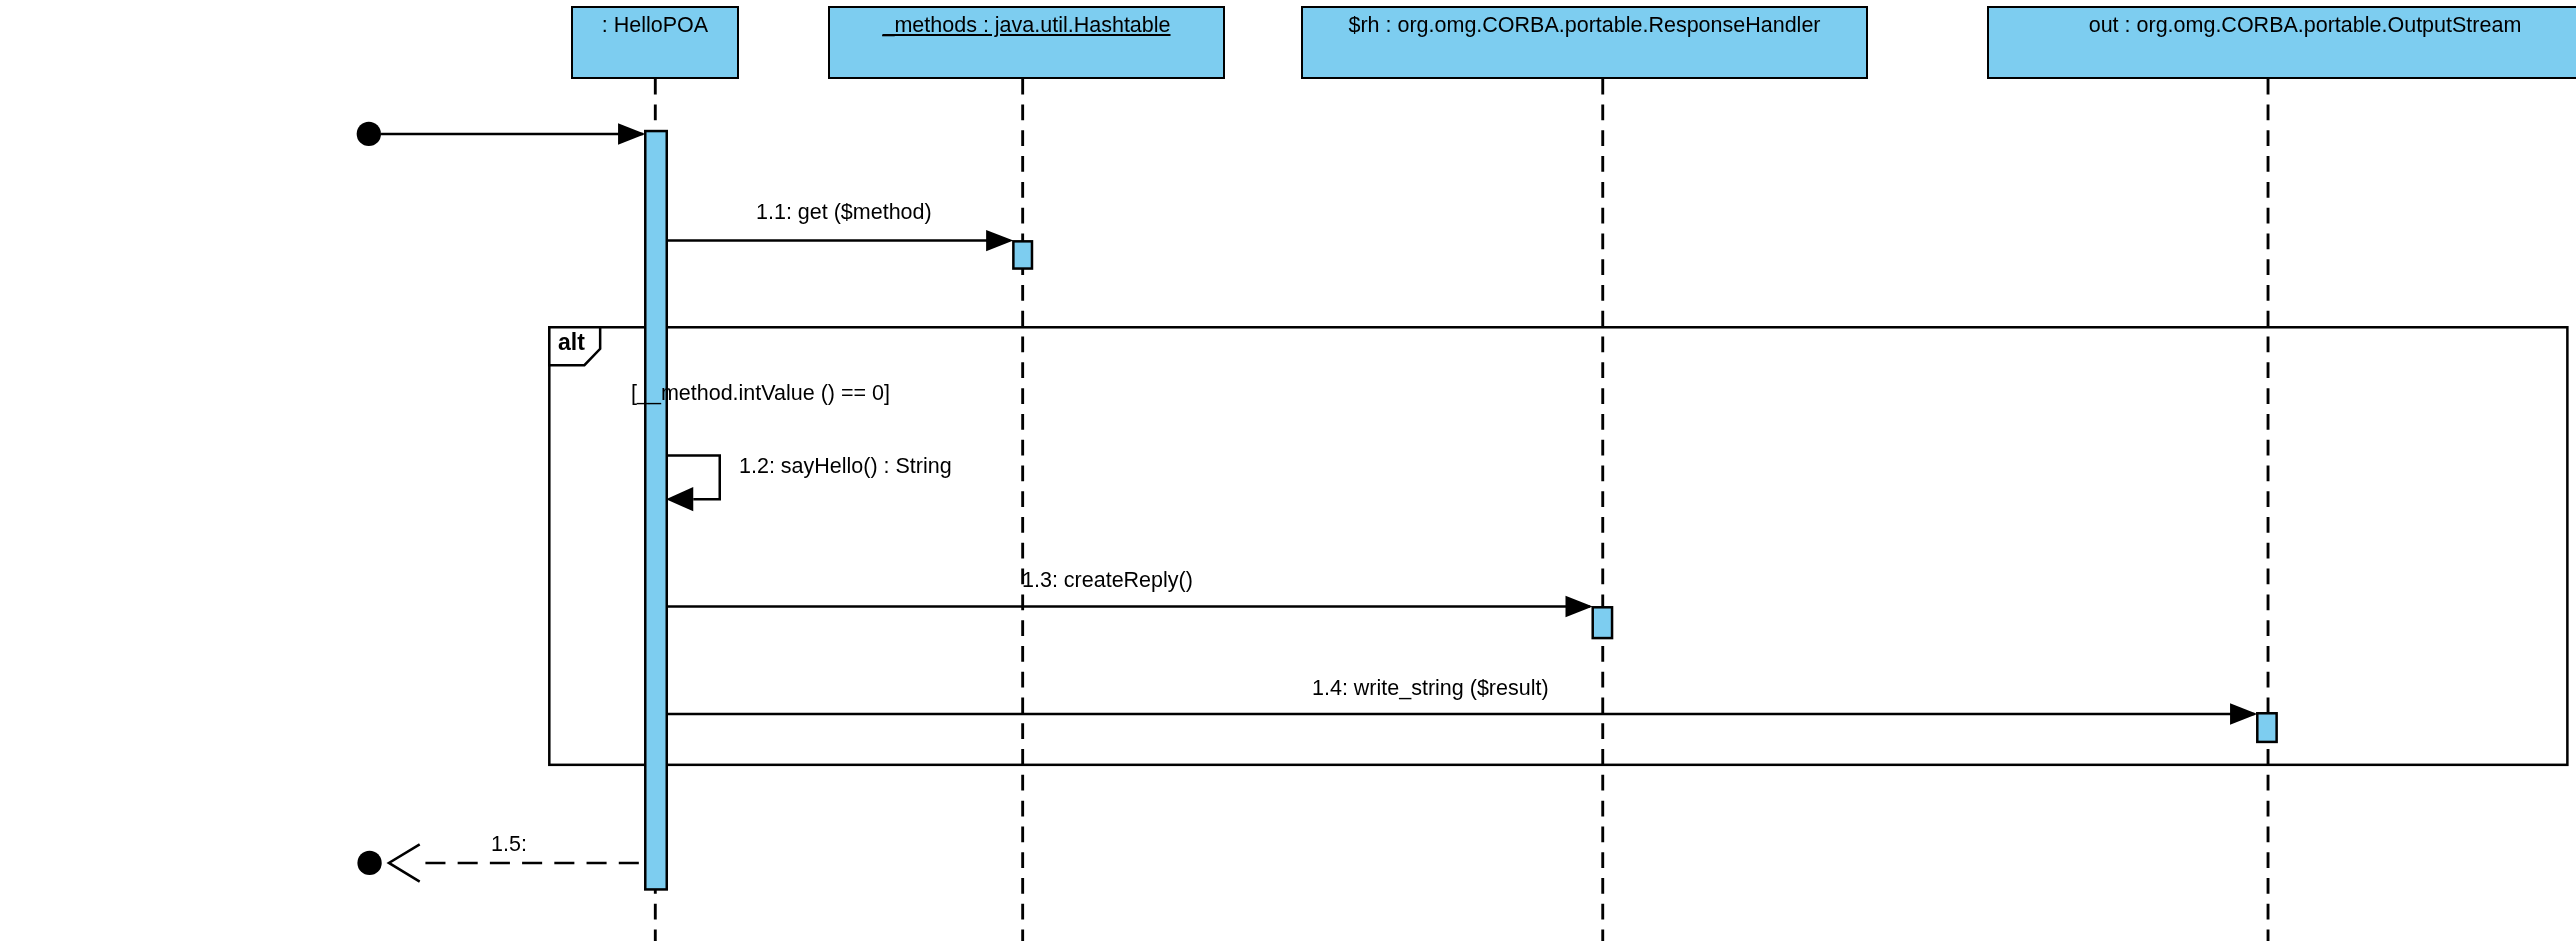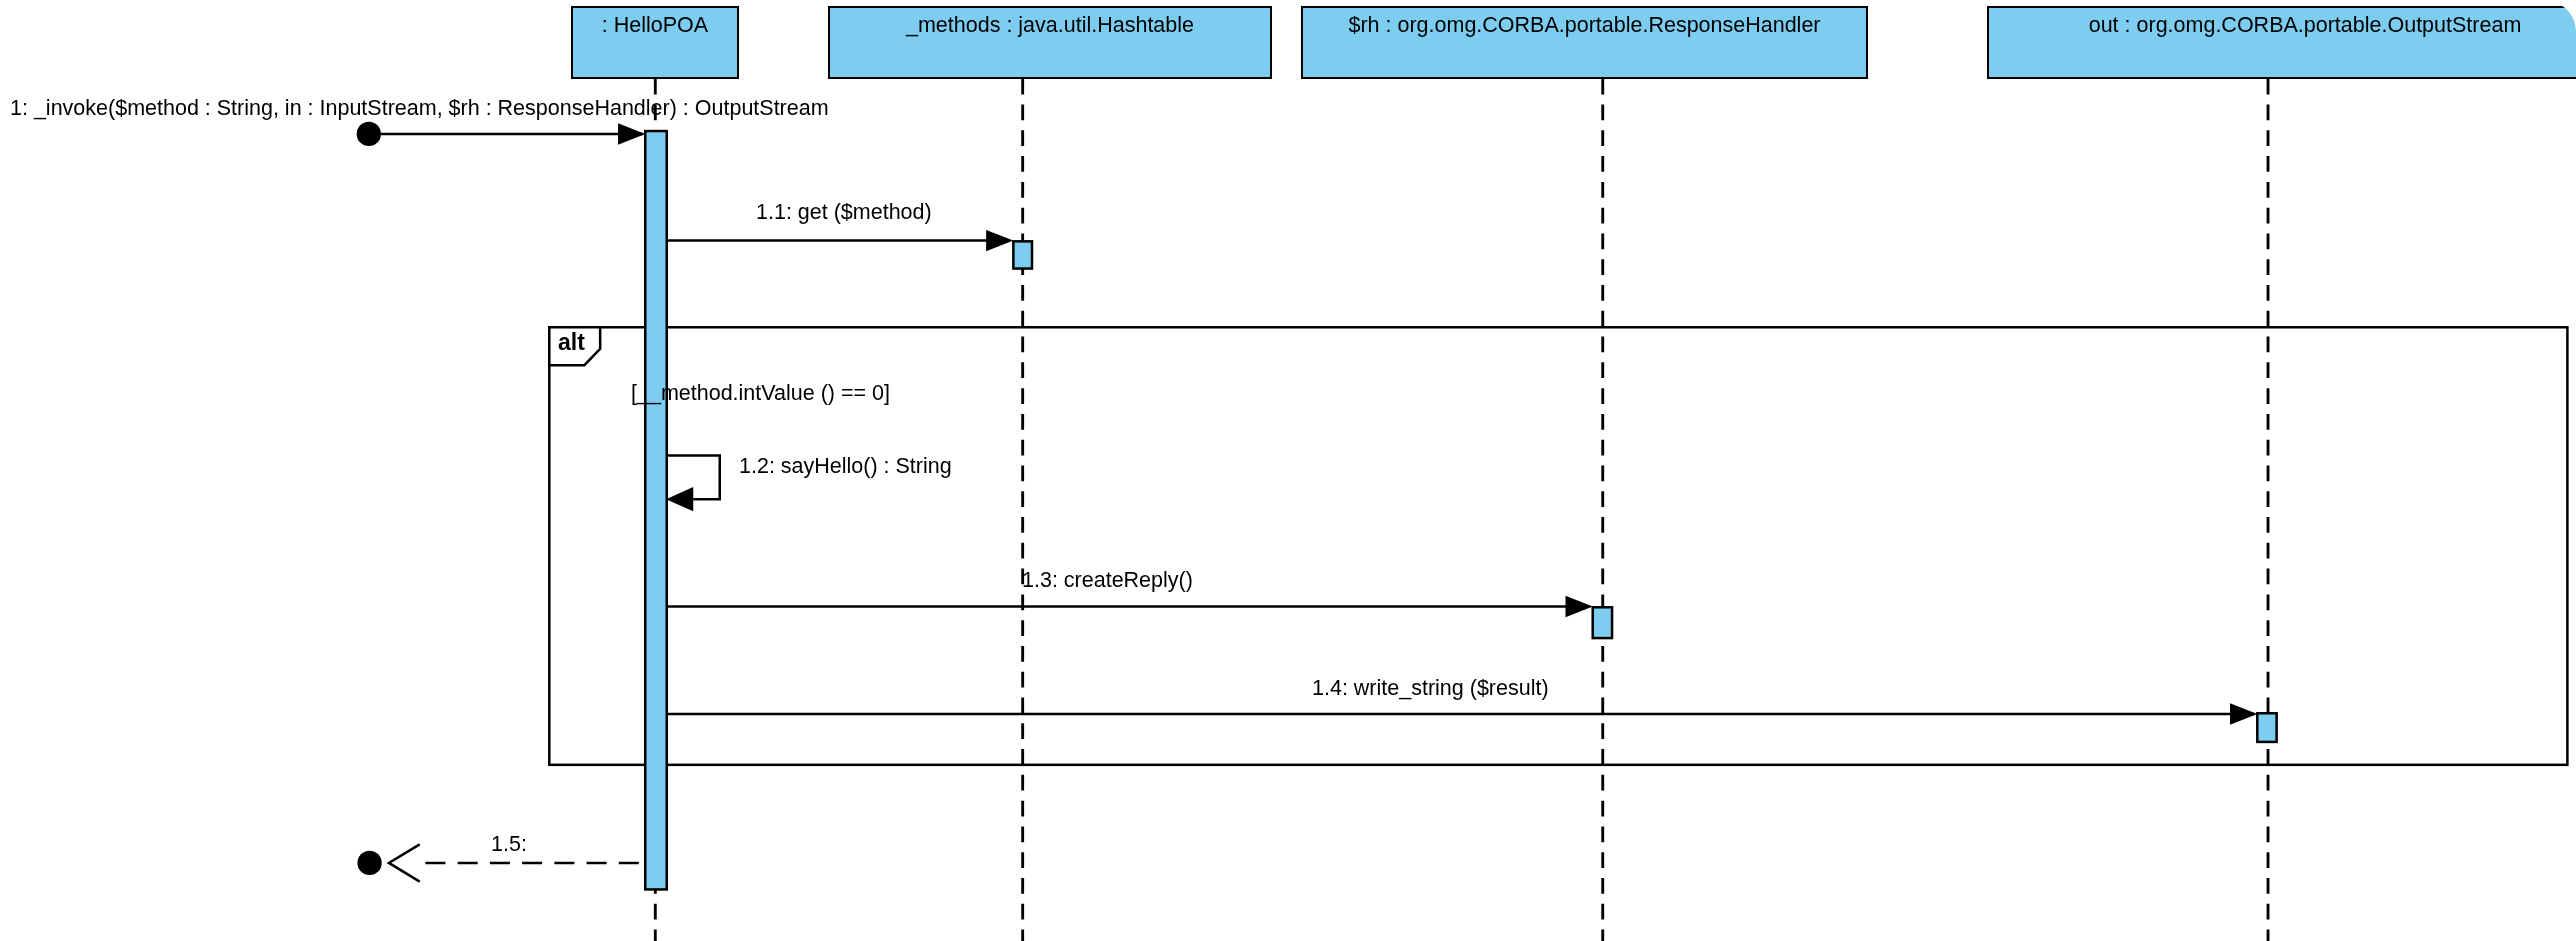--- a/index.html
+++ b/index.html
@@ -5,21 +5,20 @@
   :root { --accent: #7dcdf0; --ink: #000000; --paper: #ffffff; }
   * { box-sizing: border-box; }
   html, body { margin: 0; padding: 0; background: var(--paper); }
   body { font-family: "Liberation Sans", "DejaVu Sans", sans-serif; color: var(--ink); }
   .canvas {
     position: relative;
     width: 2576px;
     height: 941px;
     background: var(--paper);
     overflow: hidden;
-    border-radius: 32px;
   }
   .layer { position: absolute; left: 0; top: 0; }
   .obj-box {
     position: absolute;
     top: 5.7px;
     height: 73px;
     background: var(--accent);
     border: 2.9px solid var(--ink);
     display: flex;
     justify-content: center;
@@ -83,34 +82,33 @@
     <polygon points="3152,997 3114,982 3114,1012" class="fill"></polygon>
 
     <line x1="594" y1="1205" x2="901" y2="1205" class="stroke" stroke-width="3.5" stroke-dasharray="28 17"></line>
     <polyline points="586,1179 543,1205 586,1231" class="stroke" stroke-width="3.5"></polyline>
     <circle cx="516" cy="1205" r="17" class="fill"></circle>
   </svg>
 
   <div class="obj-box" style="left:571px;  width:168px;">
     <span>: HelloPOA</span>
   </div>
-  <div class="obj-box" style="left:828px; width:444px;">
+  <div class="obj-box" style="left:828px; width:397px;text-decoration:underline;">
     <span>_methods : java.util.Hashtable</span>
   </div>
   <div class="obj-box" style="left:1301px; width:567px;">
     <span>$rh : org.omg.CORBA.portable.ResponseHandler</span>
   </div>
   <div class="obj-box" style="left:1987px; width:636px;">
     <span>out : org.omg.CORBA.portable.OutputStream</span>
   </div>
 
   <div class="alt-label">alt</div>
   <div class="msg-label" style="left:631px; top:382px;">[__method.intValue () == 0]</div>
 
-  <div class="msg-label" style="left:10px;   top:97px;">1: _invoke($method : String, in : InputStream, $rh : ResponseHandler) : OutputStream</div>
   <div class="msg-label" style="left:756px; top:201px;">1.1: get ($method)</div>
   <div class="msg-label" style="left:739px; top:455px;text-align:right;">1.2: sayHello() : String</div>
   <div class="msg-label" style="left:1022px; top:569px;">1.3: createReply()</div>
   <div class="msg-label" style="left:1312px; top:677px;">1.4: write_string ($result)</div>
   <div class="msg-label" style="left:491px;  top:833px;">1.5:</div>
 
 </div>
 
 
 </body></html>

